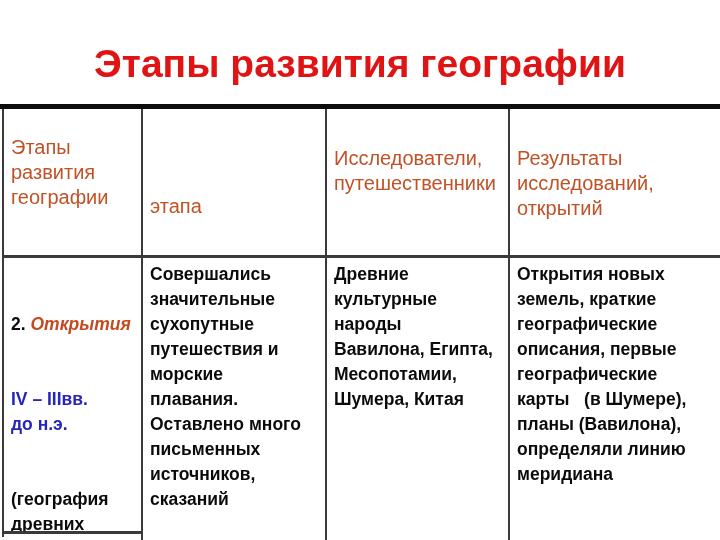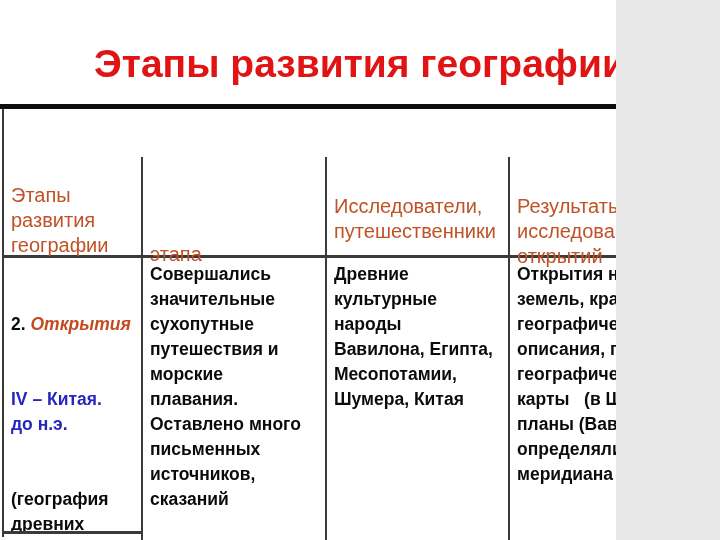--- a/index.html
+++ b/index.html
@@ -1,17 +1,17 @@
 <!DOCTYPE html>
 <html style="--title-red: #E01414; --header-orange: #C05227; --stage-orange: #C54A20; --period-blue: #2626BD; --body-black: #0B0B0B; --border-dark: #3A3A3A; --rule-black: #0D0D0D;"><head>
 <meta charset="utf-8">
 <style>
   html,body{margin:0;padding:0;background:#e8e8e8;}
   .slide{
-    position:relative;width:616px;height:540px;background:#ffffff;
+    position:relative;width:720px;height:540px;background:#ffffff;
     overflow:hidden;font-family:"Liberation Sans",sans-serif;
   }
   .title{
     position:absolute;top:40px;left:0;width:720px;margin:0;
     text-align:center;font-size:39px;line-height:47px;font-weight:bold;
     color:var(--title-red);
   }
   .top-rule{
     position:absolute;top:104px;left:0;width:720px;height:5px;
     background:var(--rule-black);
@@ -26,21 +26,20 @@
     border-right:2px solid var(--border-dark);
     padding-left:7px;padding-right:2px;
     white-space:pre;overflow:visible;
     box-sizing:border-box;
   }
   .hdr{
     border-bottom:3px solid var(--border-dark);
     color:var(--header-orange);
     font-size:20px;line-height:25px;font-weight:normal;
     padding-top:26px;
-    margin-top:48px;
   }
   .hdr-low{padding-top:37px;}
   .hdr-p2{margin-top:9px;}
   .body{
     color:var(--body-black);
     font-size:17.5px;line-height:25px;font-weight:bold;
     padding-top:4px;
   }
   .stage-name{color:var(--stage-orange);font-style:italic;}
   .period{color:var(--period-blue);}
@@ -71,21 +70,21 @@
 
     <div class="cell hdr hdr-low">Исследователи,
 путешественники</div>
 
     <div class="cell hdr hdr-low">Результаты
 исследований,
 открытий</div>
 
     <div class="cell body">
       <div><span class="num">2. </span><span class="stage-name">Открытия</span></div>
-      <div class="period">IV – Китая.
+      <div class="period">IV – IIIвв.
 до н.э.</div>
       <div class="note">(география
 древних
 народов)</div>
     </div>
 
     <div class="cell body">Совершались
 значительные
 сухопутные
 путешествия и

